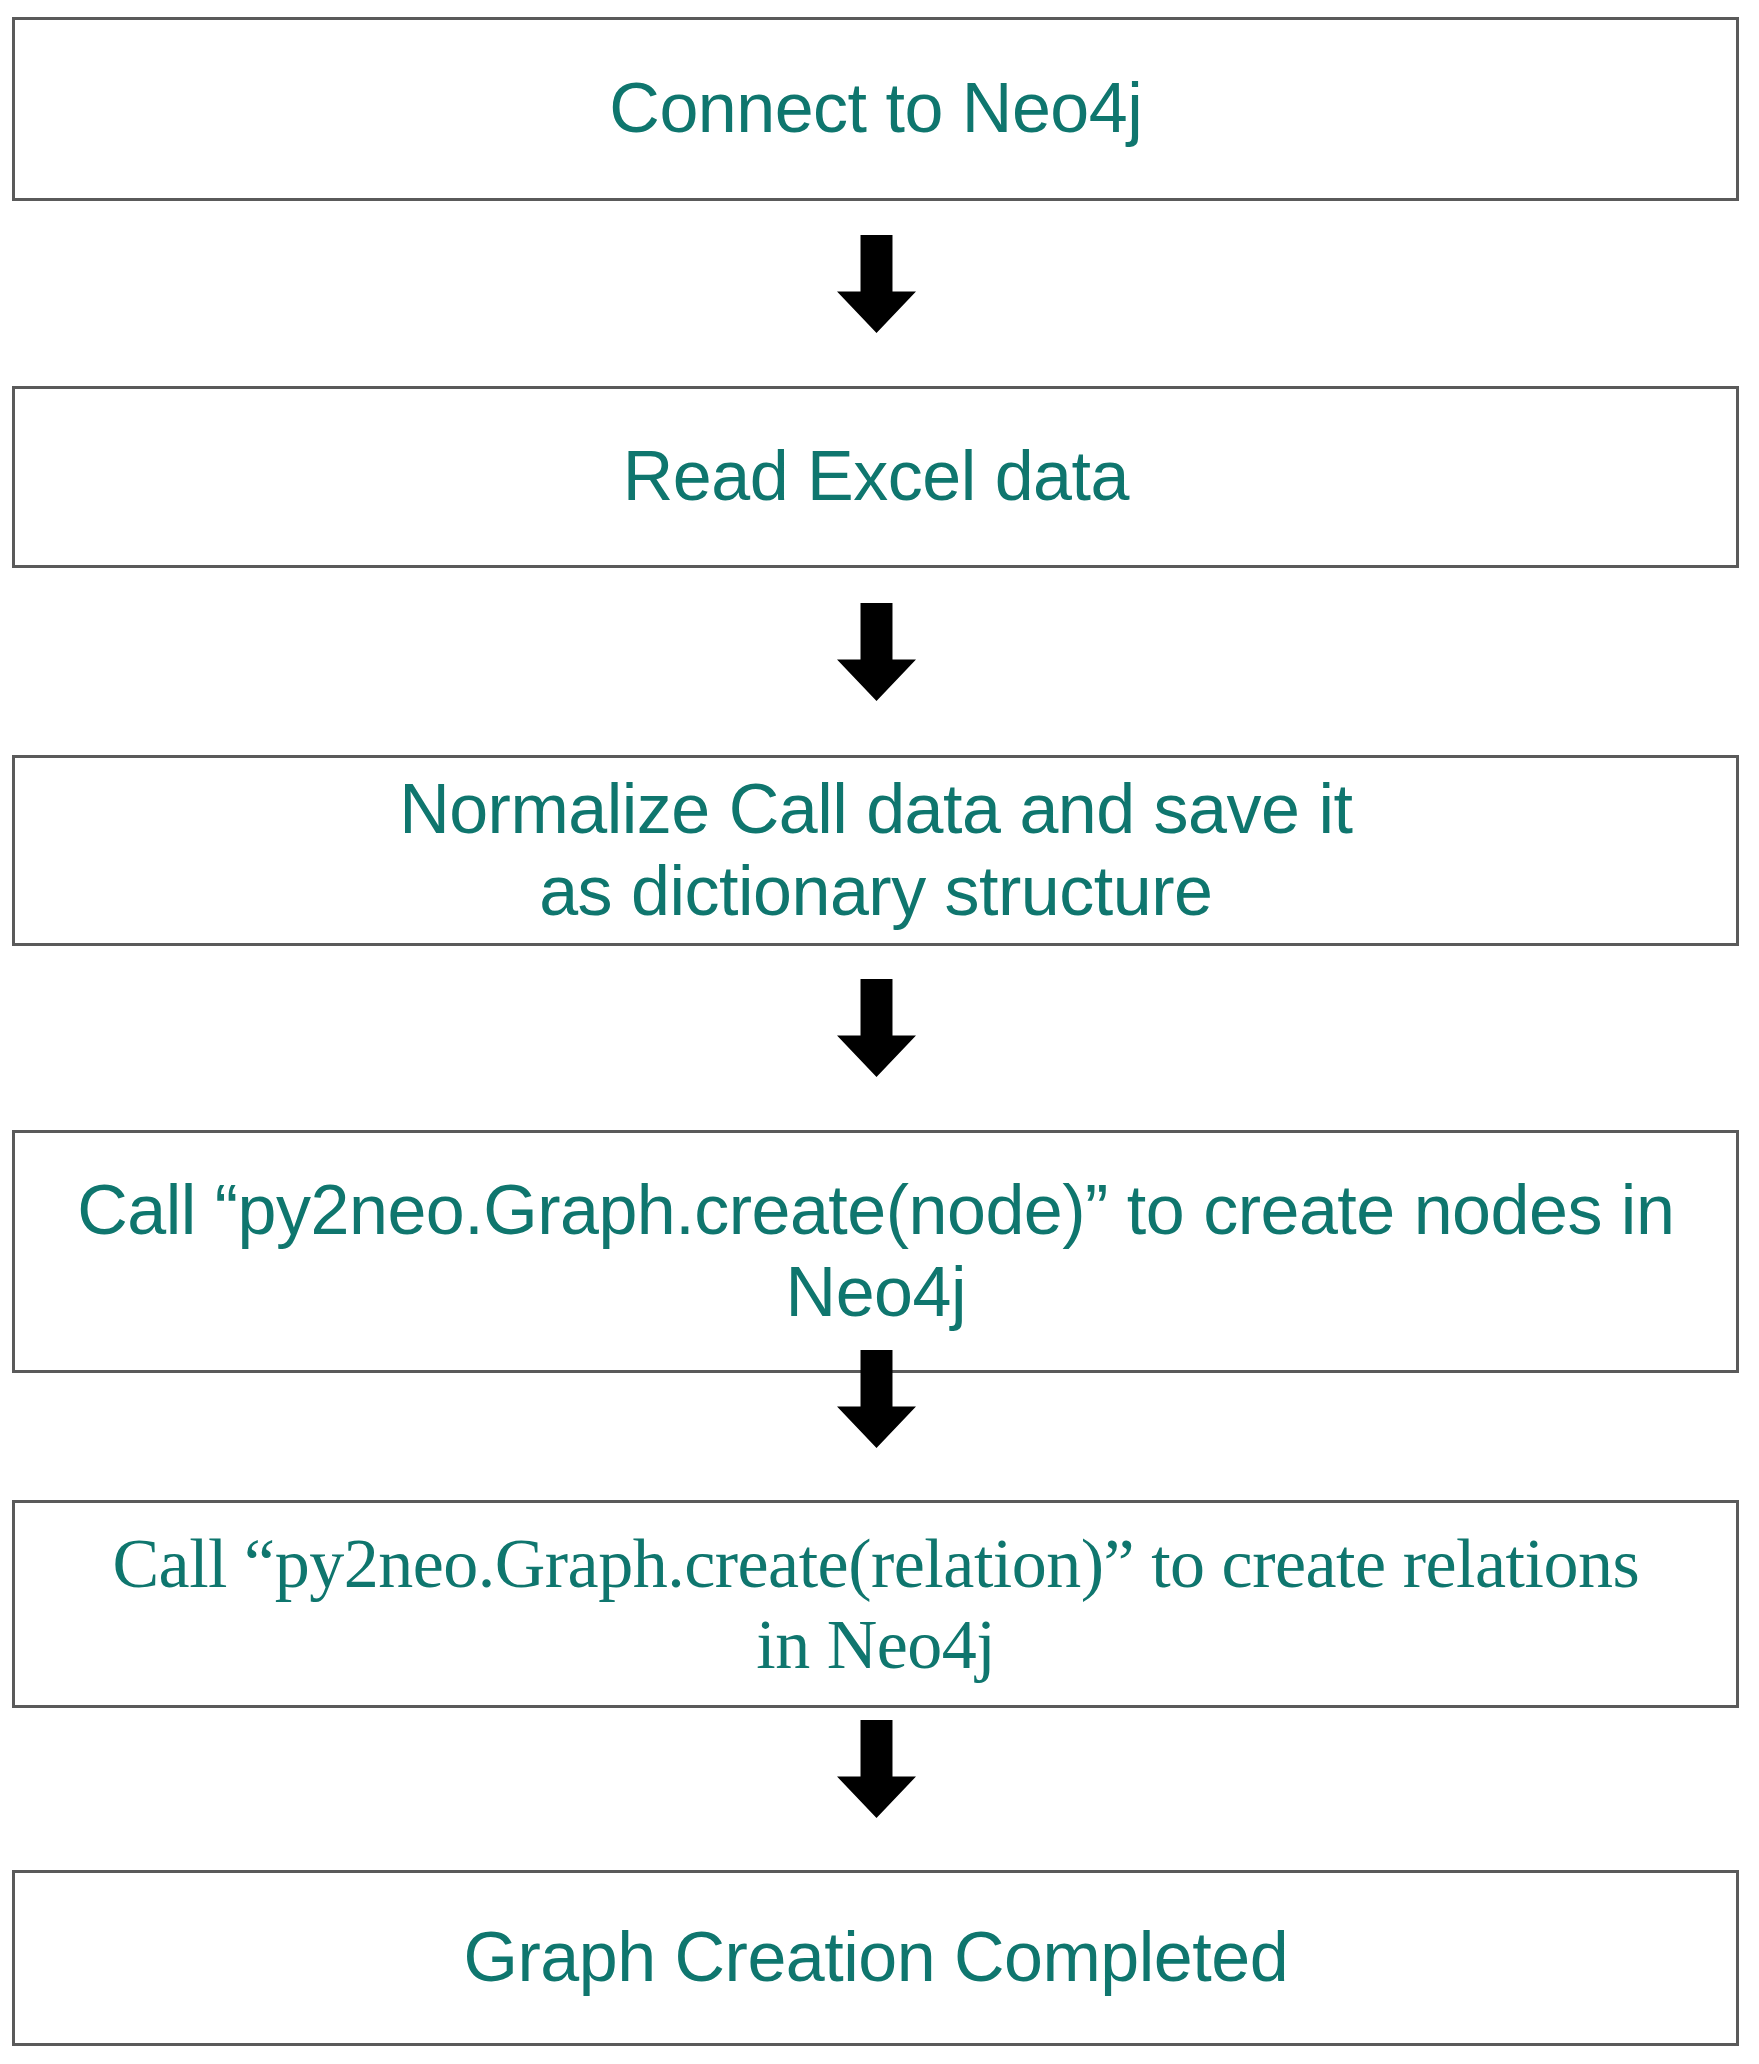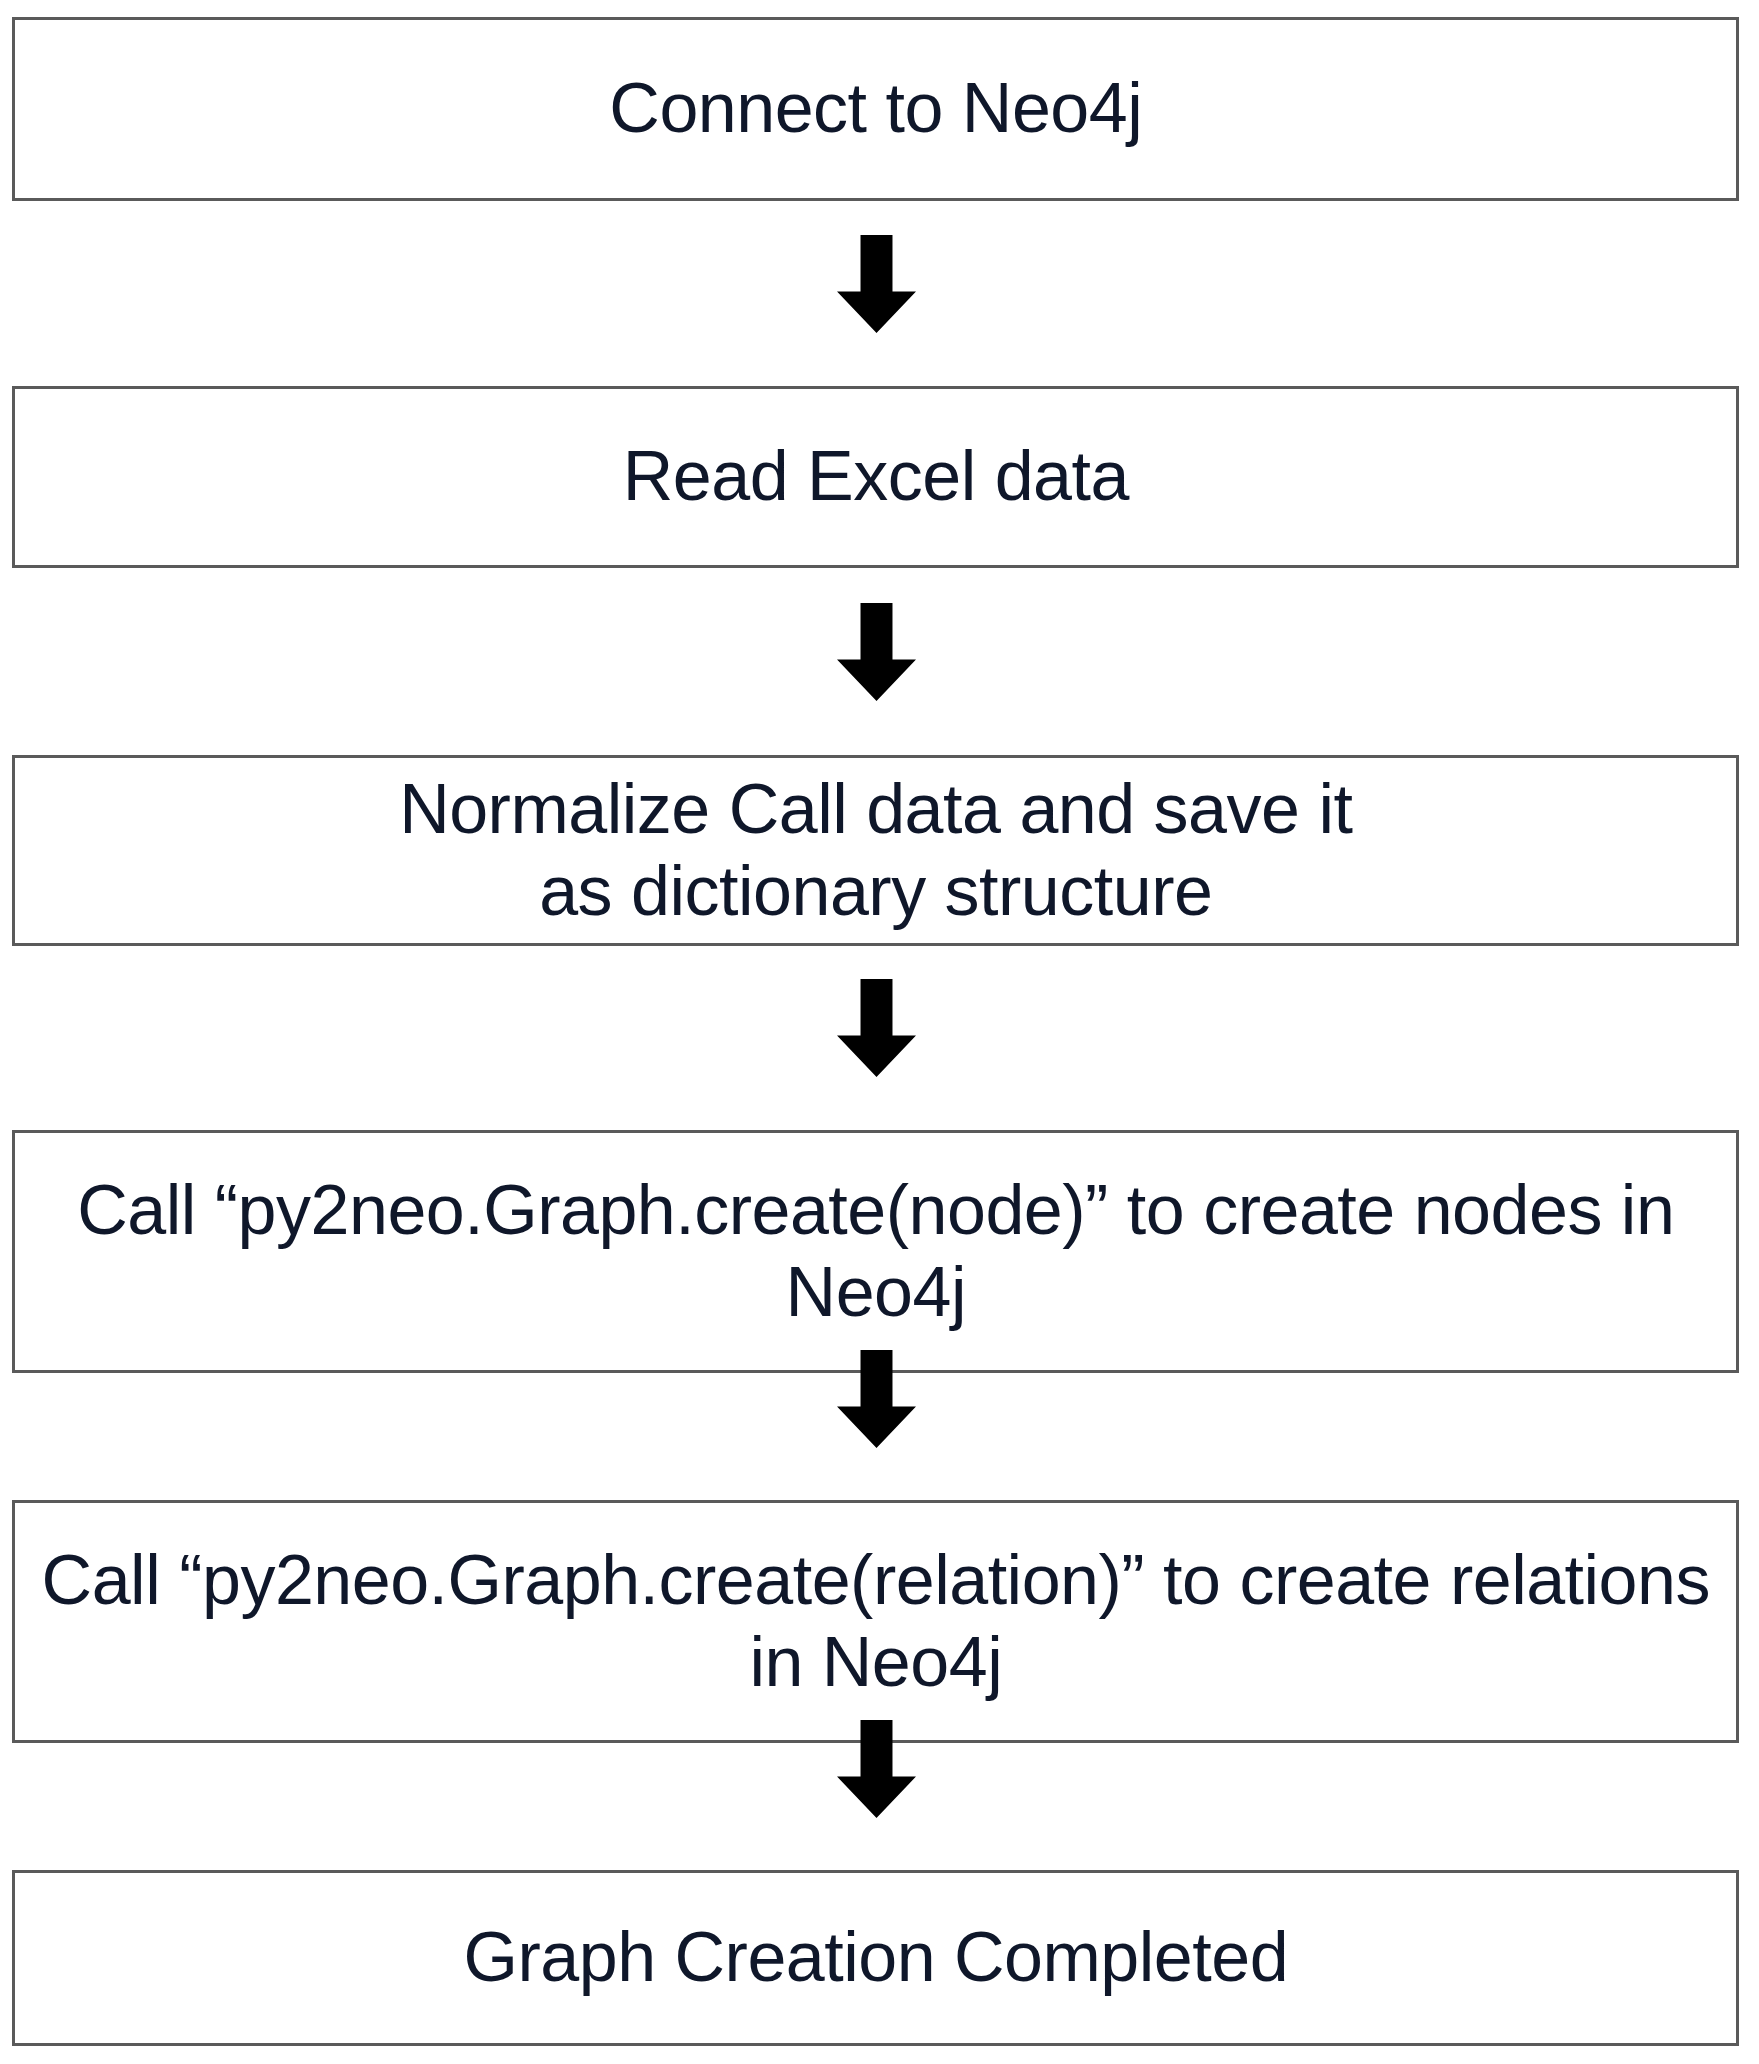--- a/index.html
+++ b/index.html
@@ -28,36 +28,36 @@
     background: #ffffff;
     display: flex;
     align-items: center;
     justify-content: center;
     text-align: center;
   }
 
   .flow-step .step-text {
     display: block;
     width: 100%;
-    color: #0f172a;
+    color: #0f766e;
     font-size: 70px;
     line-height: 1.16;
     letter-spacing: -0.5px;
     font-weight: 400;
     padding: 0 0;
     box-sizing: border-box;
     white-space: pre-line;
   }
 
   
   .step-1 { top: 17px;   height: 184px; }
   .step-2 { top: 386px;  height: 182px; justify-content: center; }
   .step-3 { top: 755px;  height: 191px; }
   .step-4 { top: 1130px; height: 243px; }
-  .step-5 { top: 1500px; height: 243px; }
+  .step-5 { top: 1500px; height: 208px; font-family: Liberation Serif, serif; }
   .step-6 { top: 1870px; height: 176px; }
 
   
   .flow-arrow {
     position: absolute;
     left: 837px;
     width: 79px;
     height: 98px;
   }
   .arrow-1 { top: 235px; }

